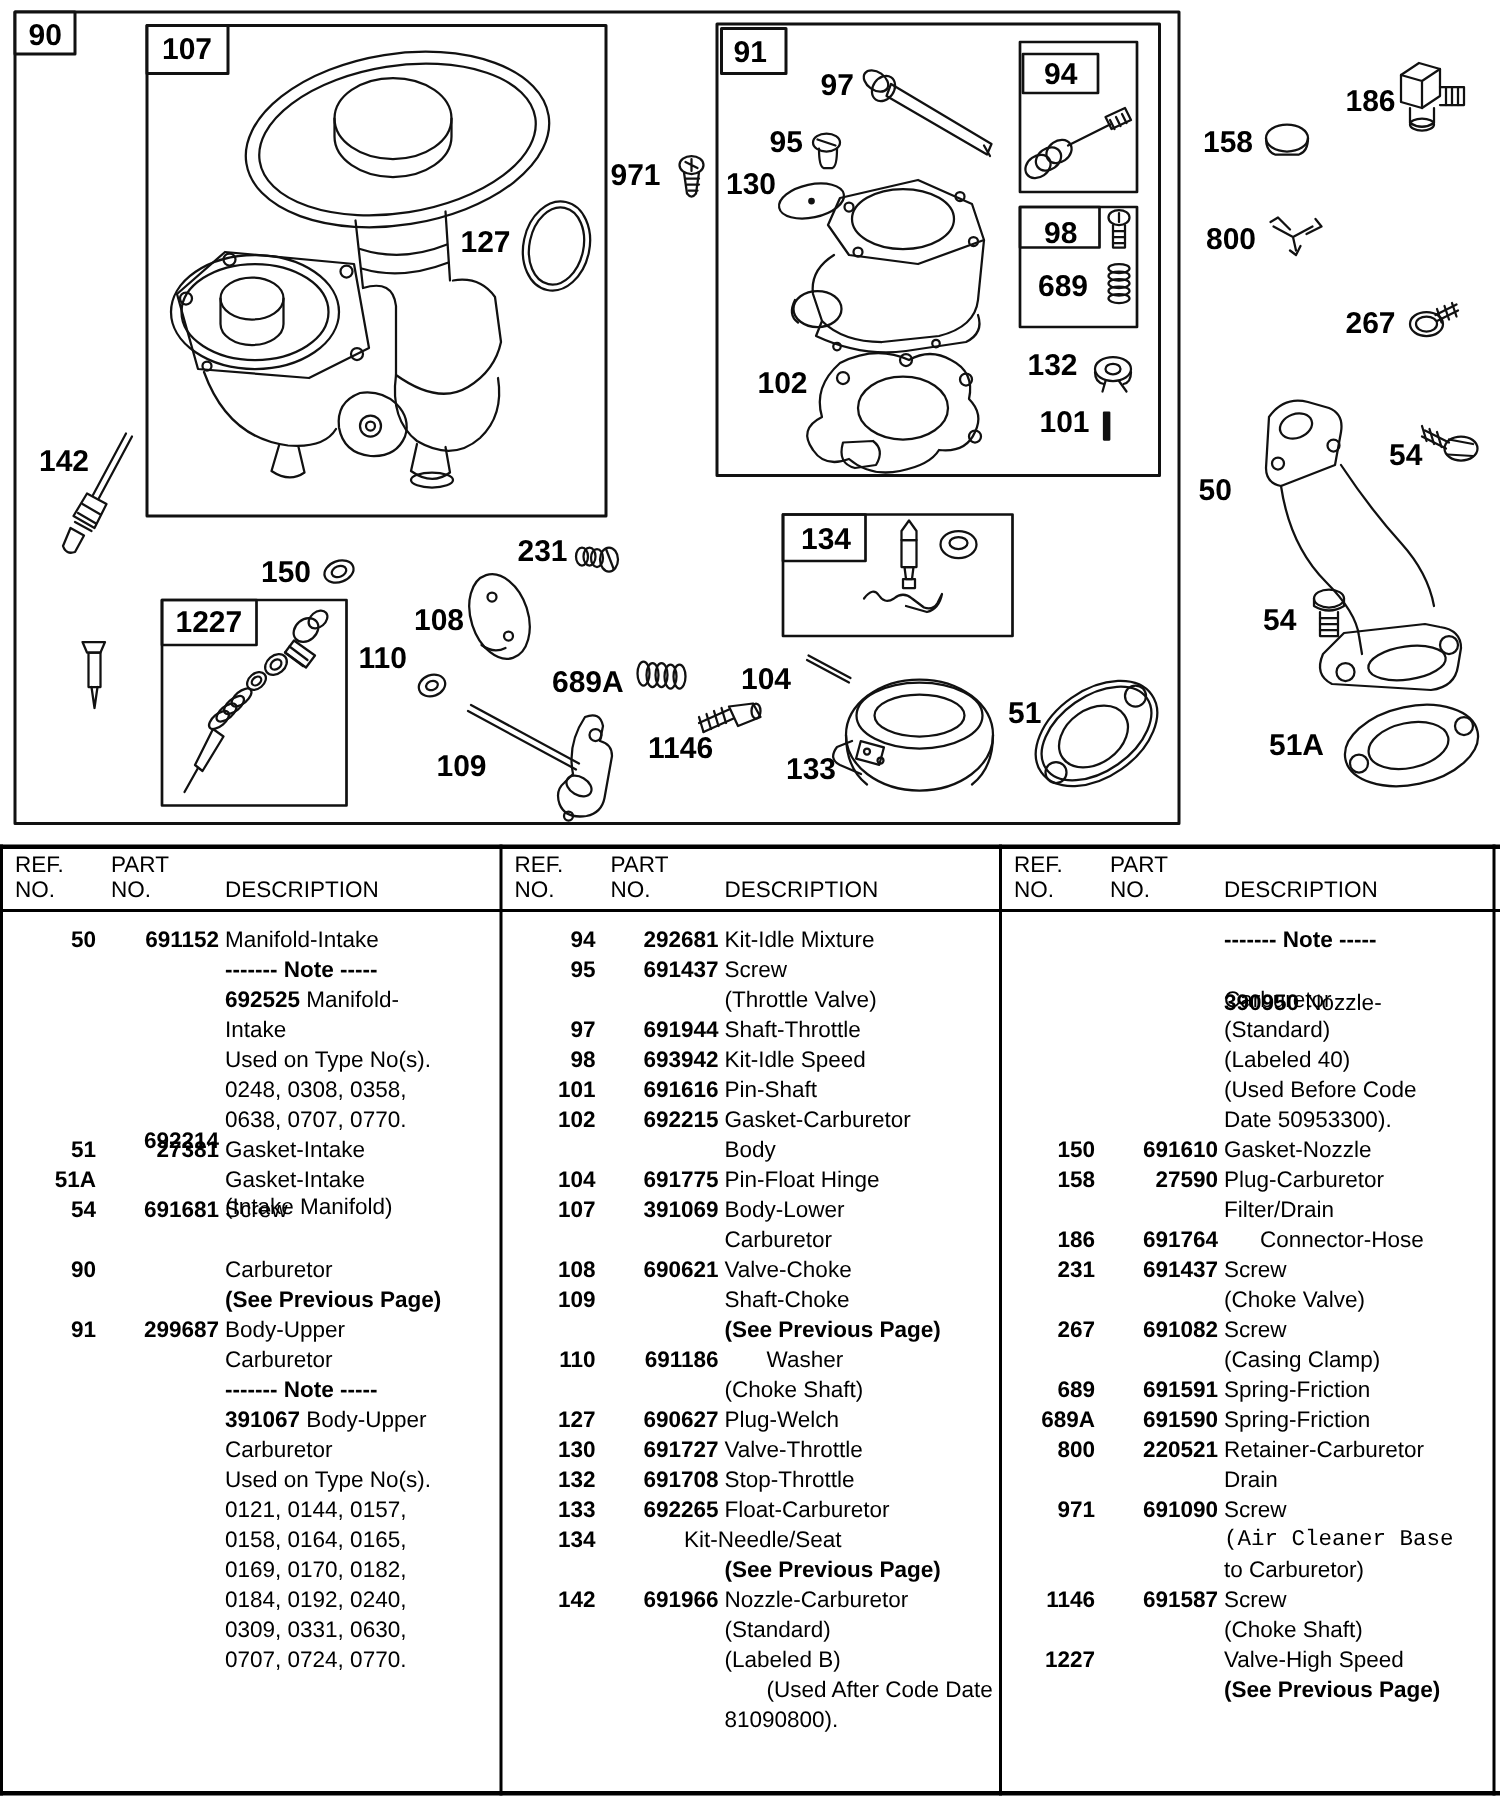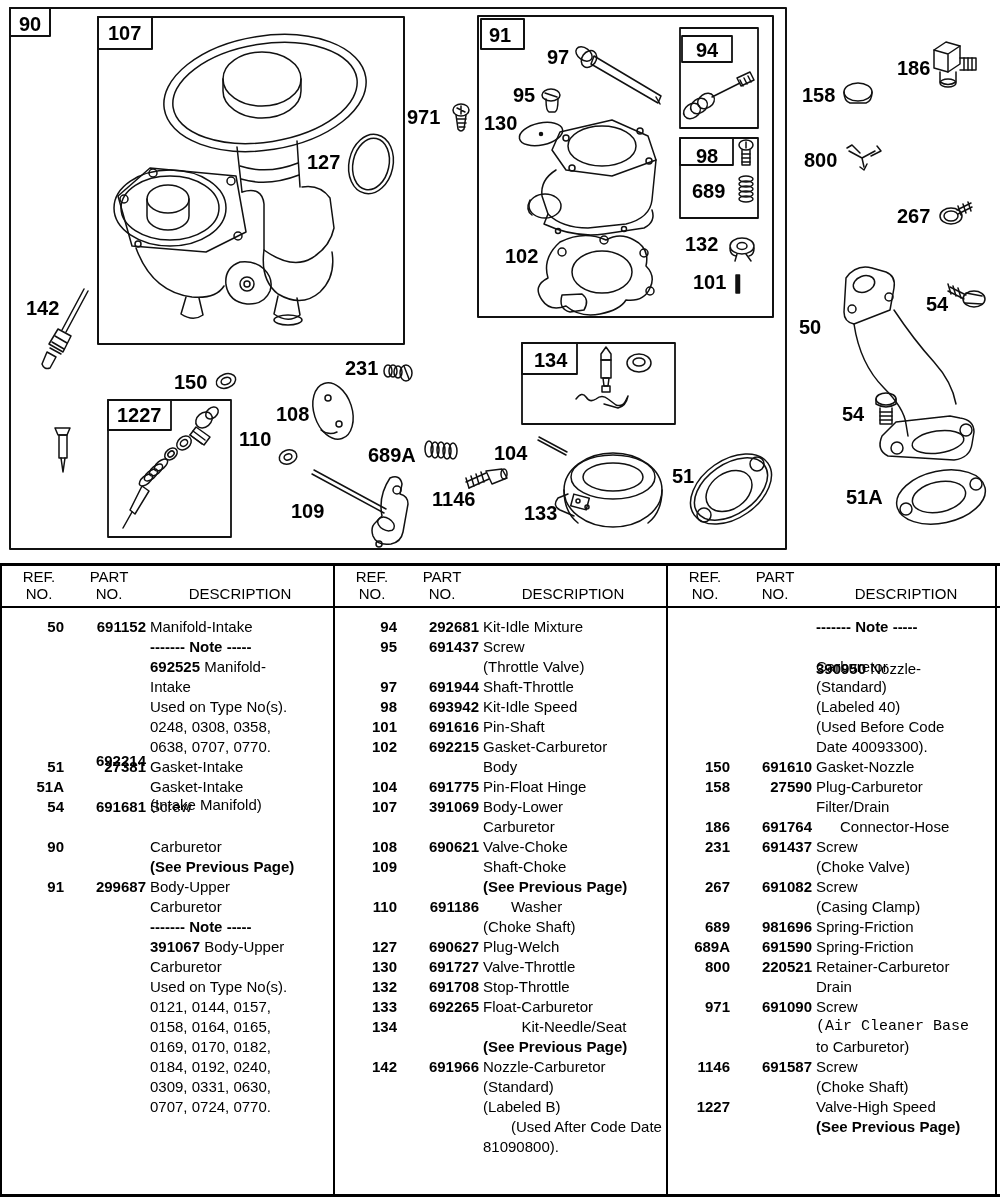--- a/index.html
+++ b/index.html
@@ -2,21 +2,21 @@
 <html><head>
 <meta charset="utf-8">
 <style>
   html,body{margin:0;padding:0;background:#fff;}
   #page{position:relative;width:1000px;height:1200px;background:#ffffff;
         font-family:"Liberation Sans",sans-serif;color:#000;overflow:hidden;}
   svg{position:absolute;left:0;top:0;}
   .callout{position:absolute;font-weight:bold;font-size:20px;line-height:1;
            white-space:nowrap;letter-spacing:0;}
   .hline,.vline{position:absolute;background:#000;}
-  .colhead{position:absolute;font-size:15px;line-height:16px;text-align:center;white-space:nowrap;}
+  .colhead{position:absolute;font-size:15px;line-height:16px;text-align:left;white-space:nowrap;}
   .trow-cell{position:absolute;font-size:15px;line-height:20px;height:20px;white-space:nowrap;}
   .cell-num{font-weight:bold;text-align:right;}
   .cell-desc b{font-weight:bold;}
 </style>
 </head>
 <body>
 
 <div id="page">
 
   <svg width="1000" height="560" viewBox="0 0 1000 560">
@@ -448,61 +448,61 @@
       <div class="trow-cell cell-num" style="left: 337px; top: 957px; width: 60px; text-align: right;">130</div>
       <div class="trow-cell cell-num" style="left: 399px; top: 957px; width: 80px; text-align: right;">691727</div>
       <div class="trow-cell cell-desc" style="left: 483px; top: 957px; width: 182px;">Valve-Throttle</div>
       <div class="trow-cell cell-num" style="left: 337px; top: 977px; width: 60px; text-align: right;">132</div>
       <div class="trow-cell cell-num" style="left: 399px; top: 977px; width: 80px; text-align: right;">691708</div>
       <div class="trow-cell cell-desc" style="left: 483px; top: 977px; width: 182px;">Stop-Throttle</div>
       <div class="trow-cell cell-num" style="left: 337px; top: 997px; width: 60px; text-align: right;">133</div>
       <div class="trow-cell cell-num" style="left: 399px; top: 997px; width: 80px; text-align: right;">692265</div>
       <div class="trow-cell cell-desc" style="left: 483px; top: 997px; width: 182px;">Float-Carburetor</div>
       <div class="trow-cell cell-num" style="left: 337px; top: 1017px; width: 60px; text-align: right;">134</div>
-      <div class="trow-cell cell-desc" style="left: 483px; top: 1017px; width: 182px; text-align: center;">Kit-Needle/Seat</div>
+      <div class="trow-cell cell-desc" style="left: 456px; top: 1017px; width: 182px;">Kit-Needle/Seat</div>
       <div class="trow-cell cell-desc" style="left: 483px; top: 1037px; width: 182px;"><b>(See Previous Page)</b></div>
       <div class="trow-cell cell-num" style="left: 337px; top: 1057px; width: 60px; text-align: right;">142</div>
       <div class="trow-cell cell-num" style="left: 399px; top: 1057px; width: 80px; text-align: right;">691966</div>
       <div class="trow-cell cell-desc" style="left: 483px; top: 1057px; width: 182px;">Nozzle-Carburetor</div>
       <div class="trow-cell cell-desc" style="left: 483px; top: 1077px; width: 182px;">(Standard)</div>
       <div class="trow-cell cell-desc" style="left: 483px; top: 1097px; width: 182px;">(Labeled B)</div>
       <div class="trow-cell cell-desc" style="left: 483px; top: 1117px; width: 182px; margin-left: 28px;">(Used After Code Date</div>
       <div class="trow-cell cell-desc" style="left: 483px; top: 1137px; width: 182px;">81090800).</div>
       <div class="colhead" style="left: 676px; top: 569px; width: 58px;">REF.</div>
       <div class="colhead" style="left: 676px; top: 586px; width: 58px;">NO.</div>
       <div class="colhead" style="left: 740px; top: 569px; width: 70px;">PART</div>
       <div class="colhead" style="left: 740px; top: 586px; width: 70px;">NO.</div>
       <div class="colhead" style="left: 816px; top: 586px; width: 180px;">DESCRIPTION</div>
       <div class="trow-cell cell-desc" style="left: 816px; top: 617px; width: 182px;"><b>------- Note -----</b></div>
       <div class="trow-cell cell-desc" style="left: 816px; top: 659px; width: 182px;"><b>390950 </b><span>Nozzle-</span></div>
       <div class="trow-cell cell-desc" style="left: 816px; top: 657px; width: 182px;">Carburetor</div>
       <div class="trow-cell cell-desc" style="left: 816px; top: 677px; width: 182px;">(Standard)</div>
       <div class="trow-cell cell-desc" style="left: 816px; top: 697px; width: 182px;">(Labeled 40)</div>
       <div class="trow-cell cell-desc" style="left: 816px; top: 717px; width: 182px;">(Used Before Code</div>
-      <div class="trow-cell cell-desc" style="left: 816px; top: 737px; width: 182px;">Date 40093300).</div>
+      <div class="trow-cell cell-desc" style="left: 816px; top: 737px; width: 182px;">Date 50953300).</div>
       <div class="trow-cell cell-num" style="left: 670px; top: 757px; width: 60px; text-align: right;">150</div>
       <div class="trow-cell cell-num" style="left: 732px; top: 757px; width: 80px; text-align: right;">691610</div>
       <div class="trow-cell cell-desc" style="left: 816px; top: 757px; width: 182px;">Gasket-Nozzle</div>
       <div class="trow-cell cell-num" style="left: 670px; top: 777px; width: 60px; text-align: right;">158</div>
       <div class="trow-cell cell-num" style="left: 732px; top: 777px; width: 80px; text-align: right;">27590</div>
       <div class="trow-cell cell-desc" style="left: 816px; top: 777px; width: 182px;">Plug-Carburetor</div>
       <div class="trow-cell cell-desc" style="left: 816px; top: 797px; width: 182px;">Filter/Drain</div>
       <div class="trow-cell cell-num" style="left: 670px; top: 817px; width: 60px; text-align: right;">186</div>
       <div class="trow-cell cell-num" style="left: 732px; top: 817px; width: 80px; text-align: right;">691764</div>
       <div class="trow-cell cell-desc" style="left: 816px; top: 817px; width: 182px; margin-left: 24px;">Connector-Hose</div>
       <div class="trow-cell cell-num" style="left: 670px; top: 837px; width: 60px; text-align: right;">231</div>
       <div class="trow-cell cell-num" style="left: 732px; top: 837px; width: 80px; text-align: right;">691437</div>
       <div class="trow-cell cell-desc" style="left: 816px; top: 837px; width: 182px;">Screw</div>
       <div class="trow-cell cell-desc" style="left: 816px; top: 857px; width: 182px;">(Choke Valve)</div>
       <div class="trow-cell cell-num" style="left: 670px; top: 877px; width: 60px; text-align: right;">267</div>
       <div class="trow-cell cell-num" style="left: 732px; top: 877px; width: 80px; text-align: right;">691082</div>
       <div class="trow-cell cell-desc" style="left: 816px; top: 877px; width: 182px;">Screw</div>
       <div class="trow-cell cell-desc" style="left: 816px; top: 897px; width: 182px;">(Casing Clamp)</div>
       <div class="trow-cell cell-num" style="left: 670px; top: 917px; width: 60px; text-align: right;">689</div>
-      <div class="trow-cell cell-num" style="left: 732px; top: 917px; width: 80px; text-align: right;">981696</div>
+      <div class="trow-cell cell-num" style="left: 732px; top: 917px; width: 80px; text-align: right;">691591</div>
       <div class="trow-cell cell-desc" style="left: 816px; top: 917px; width: 182px;">Spring-Friction</div>
       <div class="trow-cell cell-num" style="left: 670px; top: 937px; width: 60px; text-align: right;">689A</div>
       <div class="trow-cell cell-num" style="left: 732px; top: 937px; width: 80px; text-align: right;">691590</div>
       <div class="trow-cell cell-desc" style="left: 816px; top: 937px; width: 182px;">Spring-Friction</div>
       <div class="trow-cell cell-num" style="left: 670px; top: 957px; width: 60px; text-align: right;">800</div>
       <div class="trow-cell cell-num" style="left: 732px; top: 957px; width: 80px; text-align: right;">220521</div>
       <div class="trow-cell cell-desc" style="left: 816px; top: 957px; width: 182px;">Retainer-Carburetor</div>
       <div class="trow-cell cell-desc" style="left: 816px; top: 977px; width: 182px;">Drain</div>
       <div class="trow-cell cell-num" style="left: 670px; top: 997px; width: 60px; text-align: right;">971</div>
       <div class="trow-cell cell-num" style="left: 732px; top: 997px; width: 80px; text-align: right;">691090</div>

